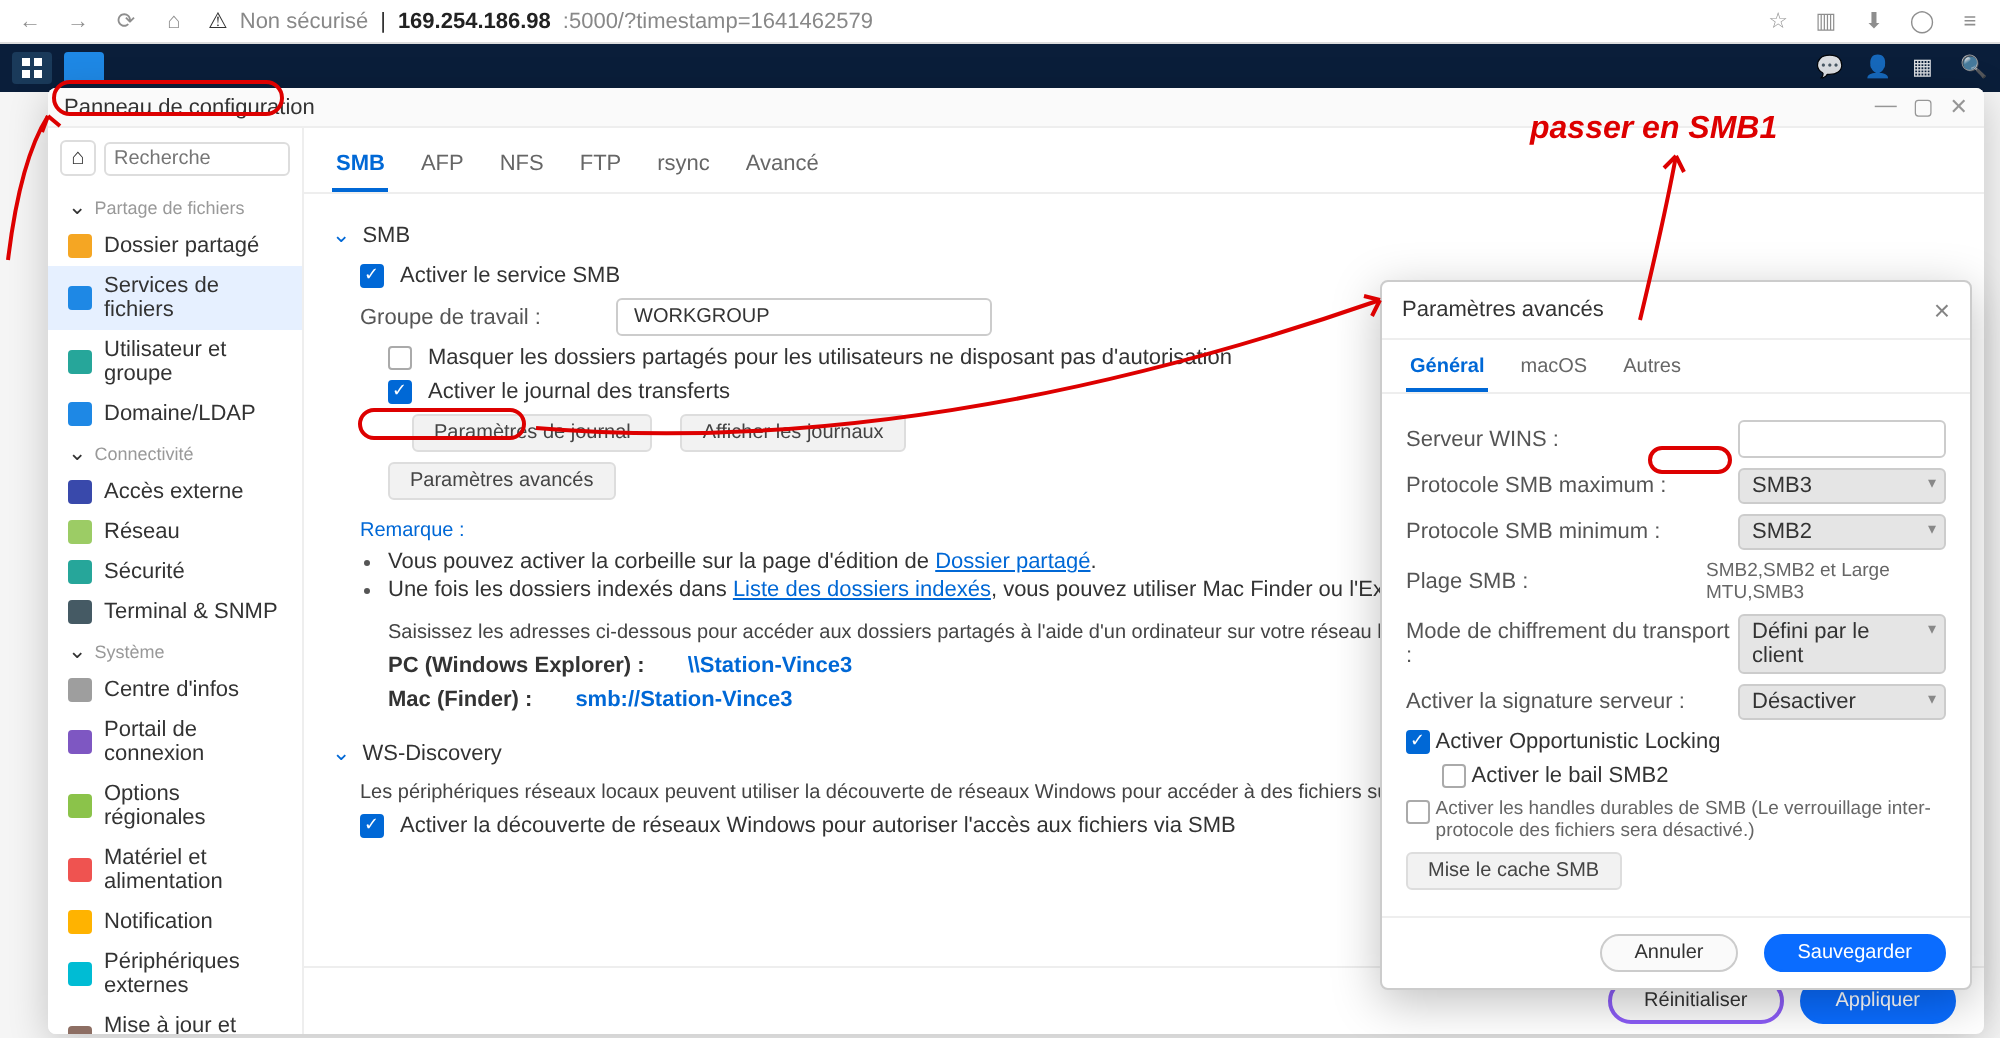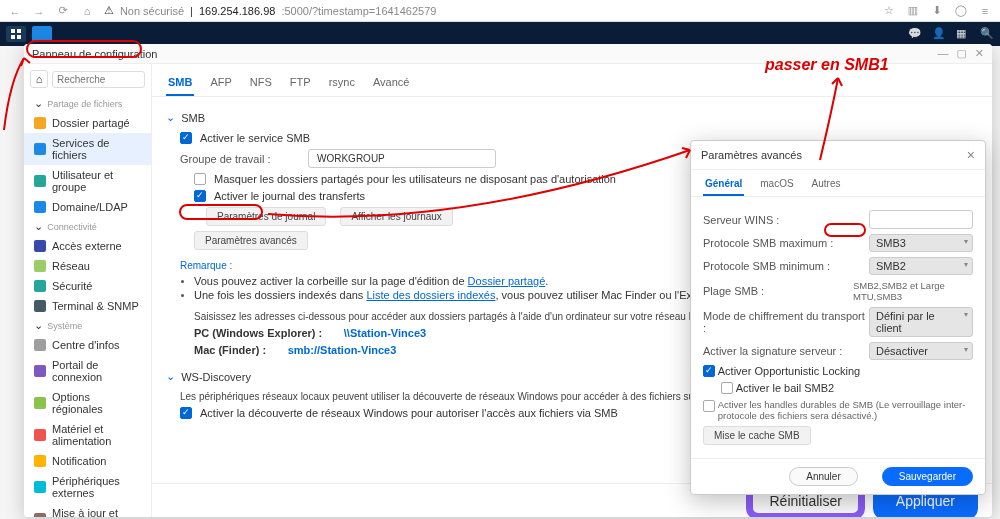--- a/index.html
+++ b/index.html
@@ -1,21 +1,21 @@
 <!DOCTYPE html>
 <html><head>
 <meta charset="utf-8">
 <style>
 *{box-sizing:border-box;margin:0;padding:0;font-family:-apple-system,Segoe UI,Arial,sans-serif;font-size:11px;color:#333}
 body{background:#f5f5f5;width:1000px;height:519px;overflow:hidden;position:relative}
 .browser-bar{height:22px;background:#fff;border-bottom:1px solid #ddd;display:flex;align-items:center;padding:0 8px;gap:10px}
 .browser-bar .bicon{width:14px;height:14px;opacity:.55;display:flex;align-items:center;justify-content:center}
 .addr{flex:1;display:flex;align-items:center;gap:6px;font-size:10px;color:#666}
 .addr .sec{color:#888}
-.addr .ip{color:#222;font-weight:400}
+.addr .ip{color:#222;font-weight:700}
 .topbar{height:24px;background:#0a1e3a;display:flex;align-items:center;justify-content:space-between;padding:0 6px}
 .topbar-left{display:flex;gap:6px}
 .topbar-left .sq{width:20px;height:16px;background:#1a3a5a;border-radius:2px;display:flex;align-items:center;justify-content:center}
 .topbar-right{display:flex;gap:10px}
 .topbar-right .ticon{width:14px;height:14px;opacity:.85;color:#fff}
 .window{position:absolute;left:24px;top:44px;right:8px;bottom:2px;background:#fff;border-radius:4px;box-shadow:0 4px 20px rgba(0,0,0,.2);display:flex;flex-direction:column;overflow:hidden}
 .win-header{height:20px;background:#fafafa;border-bottom:1px solid #eee;display:flex;align-items:center;padding:0 8px;font-size:10px;color:#888;justify-content:space-between}
 .win-header .wicons{display:flex;gap:8px;opacity:.5}
 .win-body{flex:1;display:flex;overflow:hidden}
 .sidebar{width:128px;border-right:1px solid #eee;overflow-y:auto;background:#fff;padding:4px 0}
@@ -40,36 +40,36 @@
 .lbl{width:120px;color:#555}
 .txtin{border:1px solid #ccc;border-radius:3px;padding:3px 8px;font-size:10px;width:188px}
 .btn{display:inline-block;background:#f2f2f2;border:1px solid #ddd;border-radius:3px;padding:3px 10px;font-size:10px;color:#444;cursor:pointer}
 .btn+.btn{margin-left:6px}
 .note-h{color:#0068d6;font-size:10px;margin:10px 0 4px 14px}
 .note-ul{margin-left:28px}
 .note-ul li{font-size:9.5px;color:#555;margin:2px 0;list-style:disc}
 .link{color:#0068d6;text-decoration:underline;cursor:pointer}
 .mono{color:#0068d6;font-weight:600}
 .footer{height:34px;border-top:1px solid #eee;display:flex;align-items:center;justify-content:flex-end;gap:8px;padding:0 14px}
-.footer .fbtn{border:7px solid #8b5cf6;background:#fafafa;border-radius:12px;padding:4px 16px;font-size:14px;cursor:pointer}
+.footer .fbtn{border:2px solid #8b5cf6;background:#fafafa;border-radius:12px;padding:4px 16px;font-size:10px;cursor:pointer}
 .footer .fbtn.primary{background:#0a6cff;color:#fff;border-color:#0a6cff}
 .modal{position:absolute;right:14px;top:140px;width:296px;background:#fff;border:1px solid #ccc;border-radius:4px;box-shadow:0 6px 24px rgba(0,0,0,.25);display:flex;flex-direction:column}
 .modal-h{display:flex;align-items:center;justify-content:space-between;padding:6px 10px;border-bottom:1px solid #eee;font-size:10.5px}
 .modal-h .close{cursor:pointer;opacity:.6;font-size:14px}
 .modal-tabs{display:flex;gap:14px;padding:4px 12px 0;border-bottom:1px solid #eee}
 .modal-tabs .mtab{font-size:10px;padding:4px 2px 5px;color:#666;cursor:pointer}
 .modal-tabs .mtab.active{color:#0068d6;font-weight:600;border-bottom:2px solid #0068d6}
 .modal-body{padding:8px 12px}
 .mrow{display:flex;align-items:center;margin:5px 0;font-size:10px}
 .mrow .mlbl{flex:1;color:#555}
 .mrow .mval{width:104px}
 .sel{border:1px solid #ccc;border-radius:3px;padding:2px 18px 2px 6px;font-size:10px;width:100%;position:relative;background:#e5e5e5}
 .sel:after{content:"▾";position:absolute;right:4px;top:2px;font-size:8px;color:#888}
 .mtxt{font-size:9.5px;color:#666}
-.modal-foot{display:flex;justify-content:flex-end;gap:24px;padding:8px 12px;border-top:1px solid #eee}
+.modal-foot{display:flex;justify-content:flex-end;gap:13px;padding:8px 12px;border-top:1px solid #eee}
 .modal-foot .mbtn{border:1px solid #ccc;background:#fafafa;border-radius:12px;padding:3px 16px;font-size:10px;cursor:pointer}
 .modal-foot .mbtn.primary{background:#0a6cff;color:#fff;border-color:#0a6cff}
 .hand{position:absolute;pointer-events:none;color:#d00;font-weight:600}
 .red-oval{position:absolute;border:2px solid #d00;border-radius:50%;pointer-events:none}
 svg.scribble{position:absolute;pointer-events:none;overflow:visible}
 </style>
 </head>
 <body>
 
 <div class="browser-bar">

